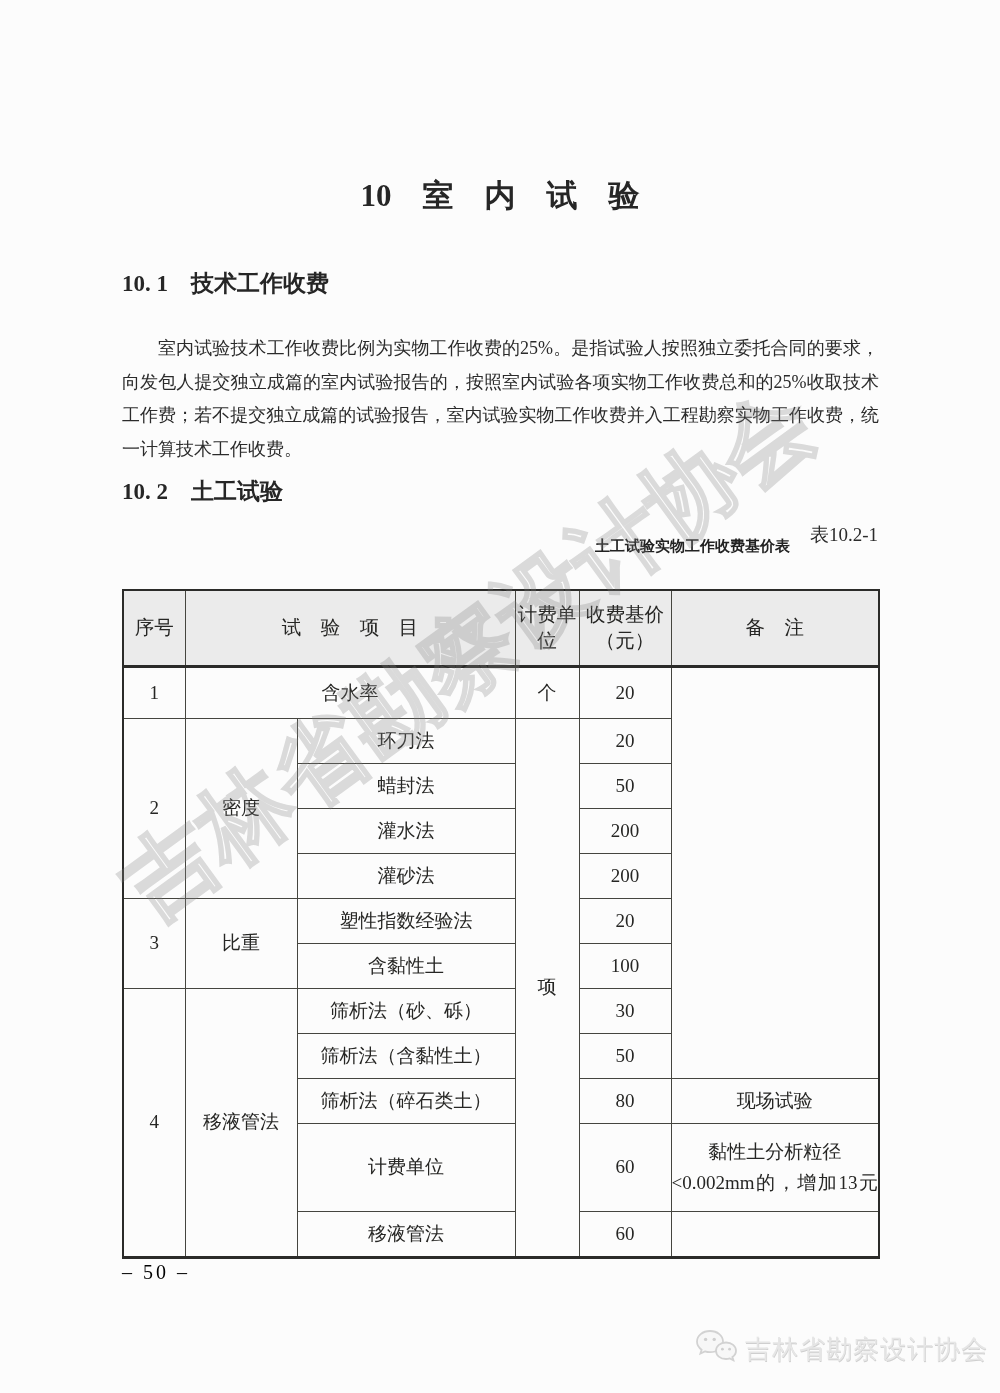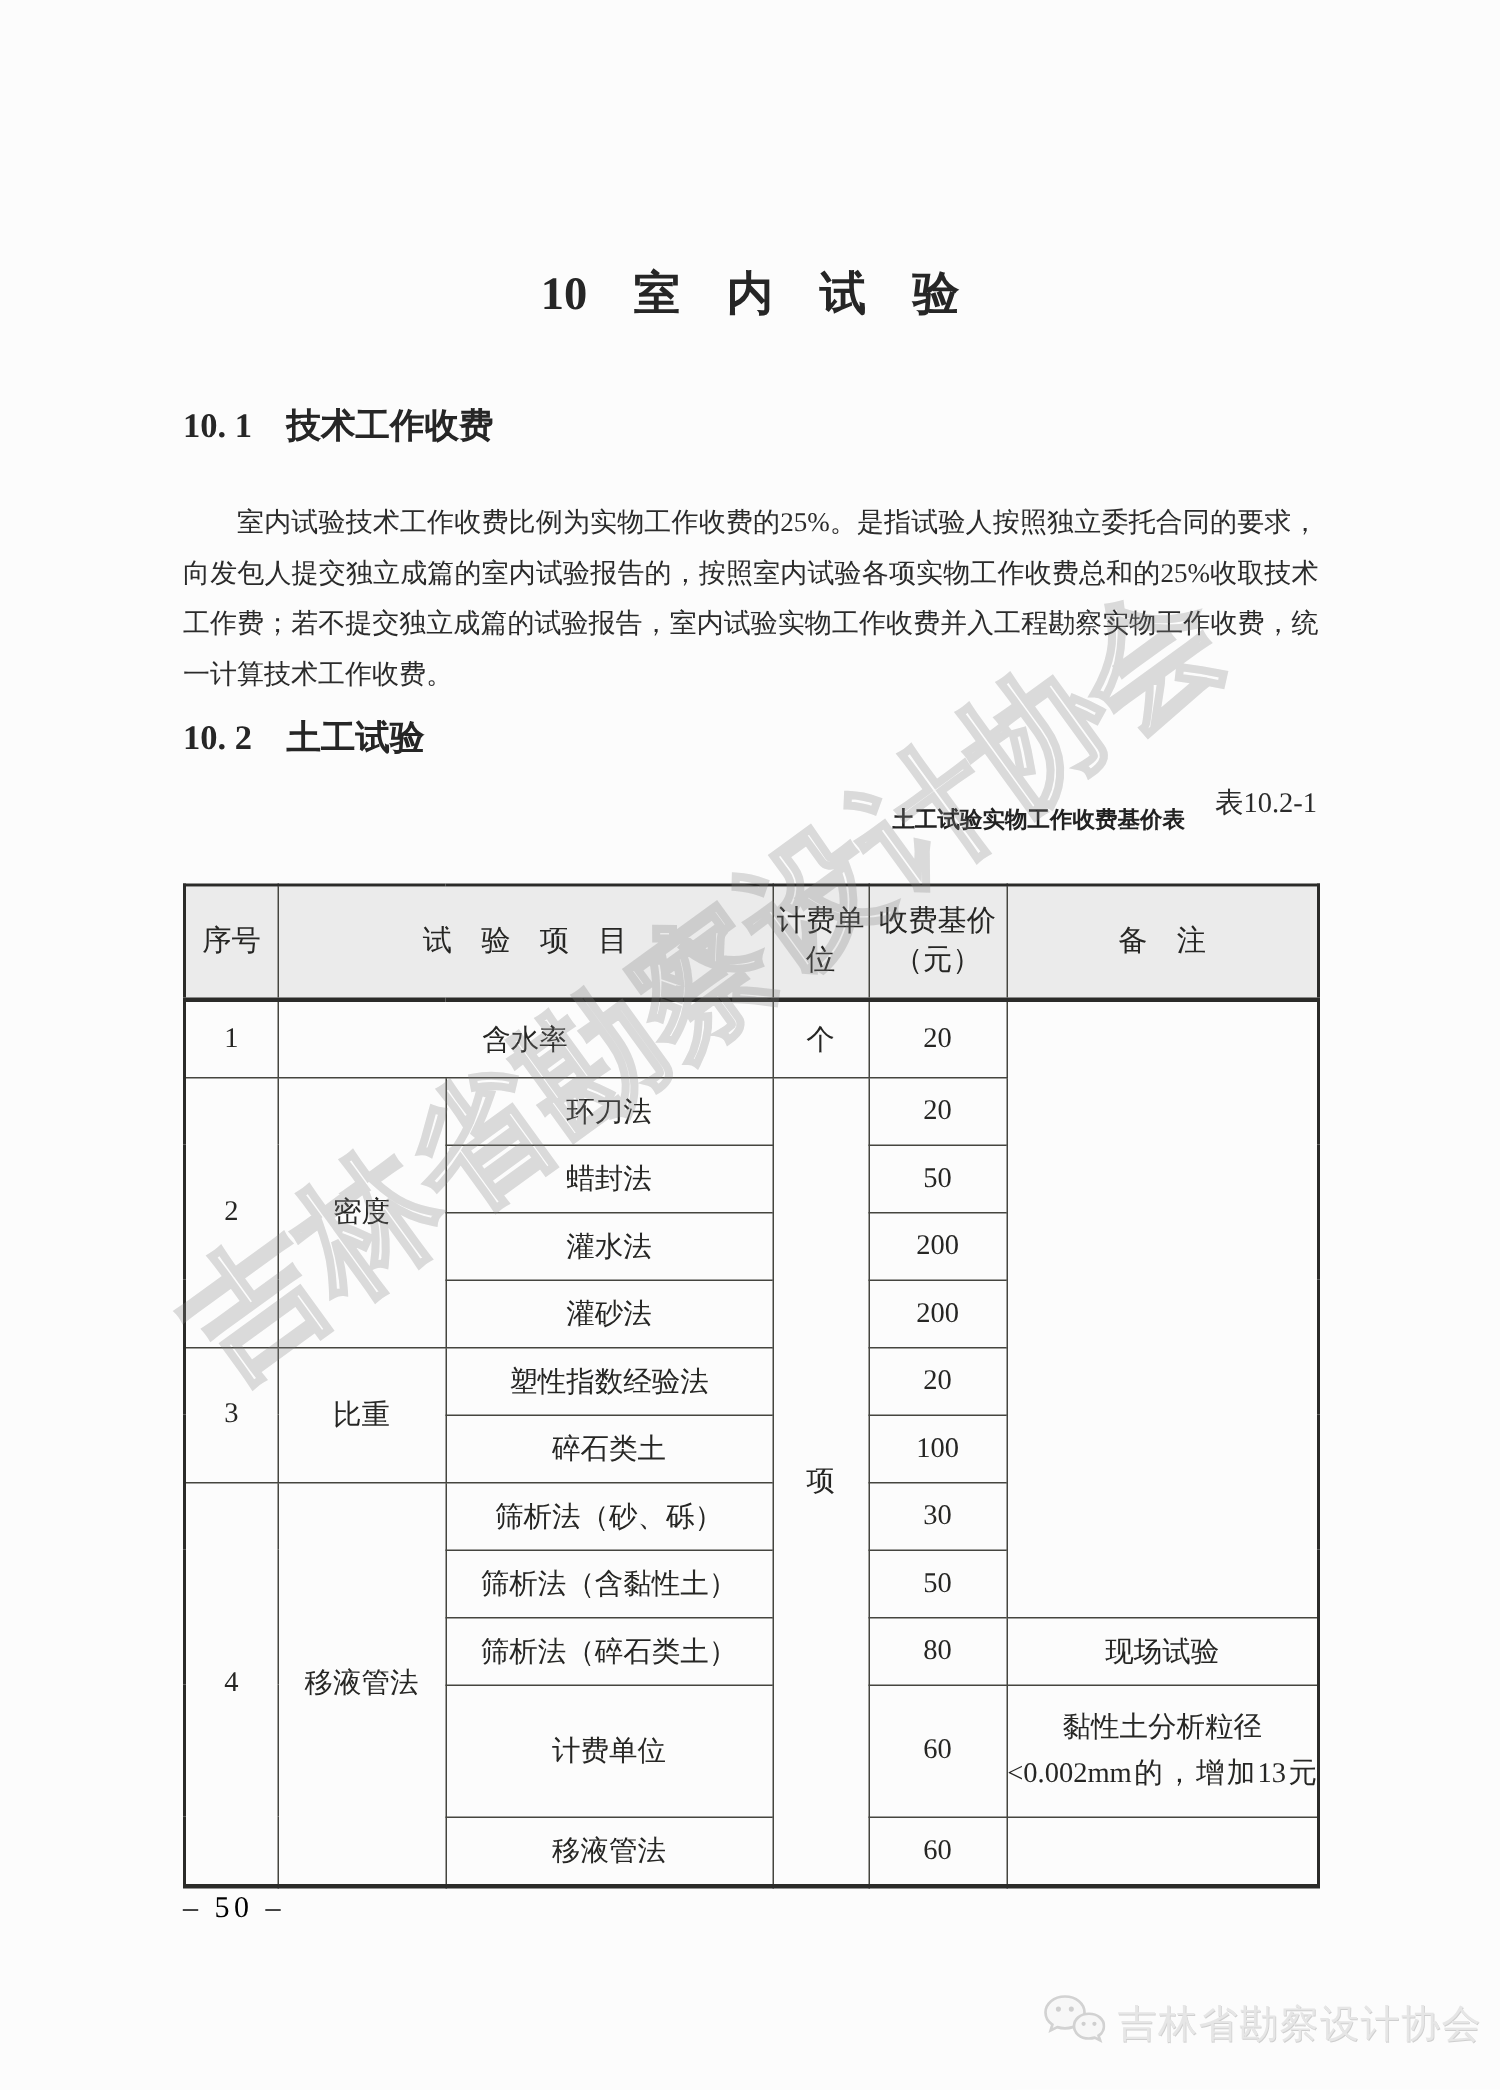--- a/index.html
+++ b/index.html
@@ -164,21 +164,21 @@
         <td class="num">200</td>
       </tr>
 
       <tr style="height:45px">
         <td class="num" rowspan="2">3</td>
         <td rowspan="2">比重</td>
         <td>塑性指数经验法</td>
         <td class="num">20</td>
       </tr>
       <tr style="height:45px">
-        <td>碎石类土</td>
+        <td>含黏性土</td>
         <td class="num">100</td>
       </tr>
 
       <tr style="height:45px">
         <td class="num" rowspan="5">4</td>
         <td rowspan="5">移液管法</td>
         <td>筛析法（砂、砾）</td>
         <td class="num">30</td>
       </tr>
       <tr style="height:45px">

